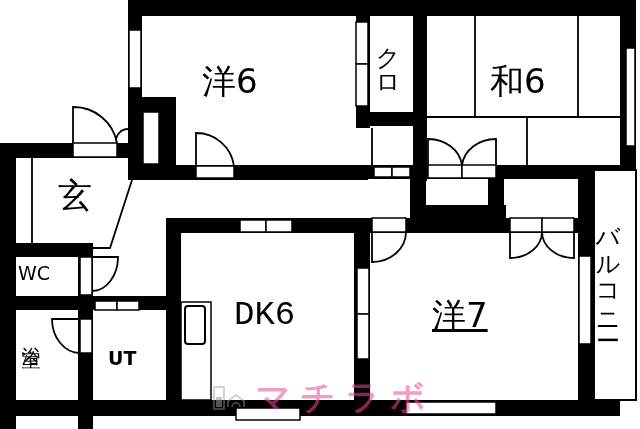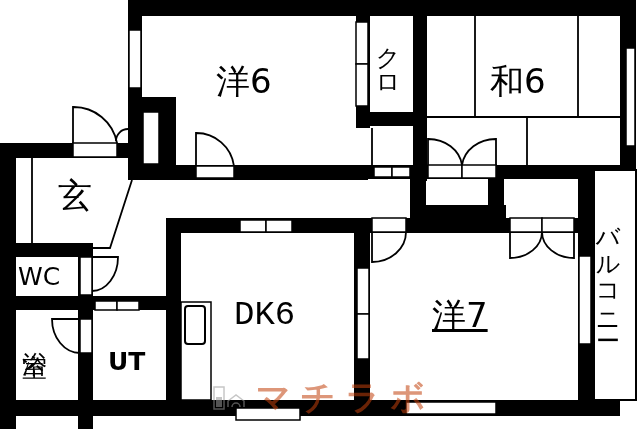--- a/index.html
+++ b/index.html
@@ -7,27 +7,27 @@
   #plan { position: absolute; left: 0; top: 0; width: 640px; height: 429px; }
   .wall { fill: #000000; }
   .win { fill: #ffffff; stroke: #000000; stroke-width: 1.5; }
   .line { fill: none; stroke: #000000; stroke-width: 1.8; }
   .arc { fill: none; stroke: #000000; stroke-width: 1.8; }
   .label {
     position: absolute; color: #000000; font-family: "DejaVu Sans", sans-serif;
     font-weight: normal; line-height: 1; white-space: nowrap;
   }
   .lbl-lg { font-size: 34px; }
-  .lbl-md { font-size: 25px; }
+  .lbl-md { font-size: 19px; }
   .vert { writing-mode: vertical-rl; text-orientation: upright; letter-spacing: 2px; }
   .wm {
     position: absolute; left: 212px; top: 380px; height: 36px; display: flex; align-items: center;
     gap: 4px; opacity: 0.55;
   }
-  .wm-text { font-size: 34px; font-weight: bold; color: #c2410c; letter-spacing: 10px;
+  .wm-text { font-size: 34px; font-weight: bold; color: #ec4899; letter-spacing: 10px;
     font-family: "DejaVu Sans", sans-serif; }
   .wm-icon { width: 40px; height: 30px; }
 </style>
 </head>
 <body>
 
 <svg id="plan" viewBox="0 0 640 429" xmlns="http://www.w3.org/2000/svg">
 
   <g>
 
@@ -133,21 +133,21 @@
     <rect class="win" x="372" y="218" width="34" height="14"></rect>
     <path class="arc" d="M372,232 L372,262 A34,30 0 0 0 406,232"></path>
 
     <rect class="win" x="510" y="218" width="32" height="14"></rect>
     <rect class="win" x="542" y="218" width="32" height="14"></rect>
     <path class="arc" d="M510,232 L510,258 A32,26 0 0 0 542,232"></path>
     <path class="arc" d="M574,232 L574,258 A32,26 0 0 1 542,232"></path>
   </g>
 </svg>
 
-<div class="label lbl-lg" style="left:216px;top:64px;text-align:center;">洋6</div>
+<div class="label lbl-lg" style="left:202px;top:64px;text-align:center;">洋6</div>
 <div class="label lbl-md vert" style="left:376px;top:30px;font-size:24px;">クロ</div>
 <div class="label lbl-lg" style="left:490px;top:64px;">和6</div>
 <div class="label lbl-lg" style="left:58px;top:178px;">玄</div>
 <div class="label lbl-md" style="left:18px;top:264px;">WC</div>
 <div class="label lbl-md vert" style="left:22px;top:332px;">浴室</div>
 <div class="label lbl-md" style="left:108px;top:349px;font-weight:bold;">UT</div>
 <div class="label lbl-lg" style="left:234px;top:298px;font-family:Liberation Mono, monospace;">DK6</div>
 <div class="label lbl-lg" style="left:432px;top:298px;text-decoration:underline;">洋7</div>
 <div class="label lbl-md vert" style="left:596px;top:210px;font-size:24px;">バルコニー</div>
 

